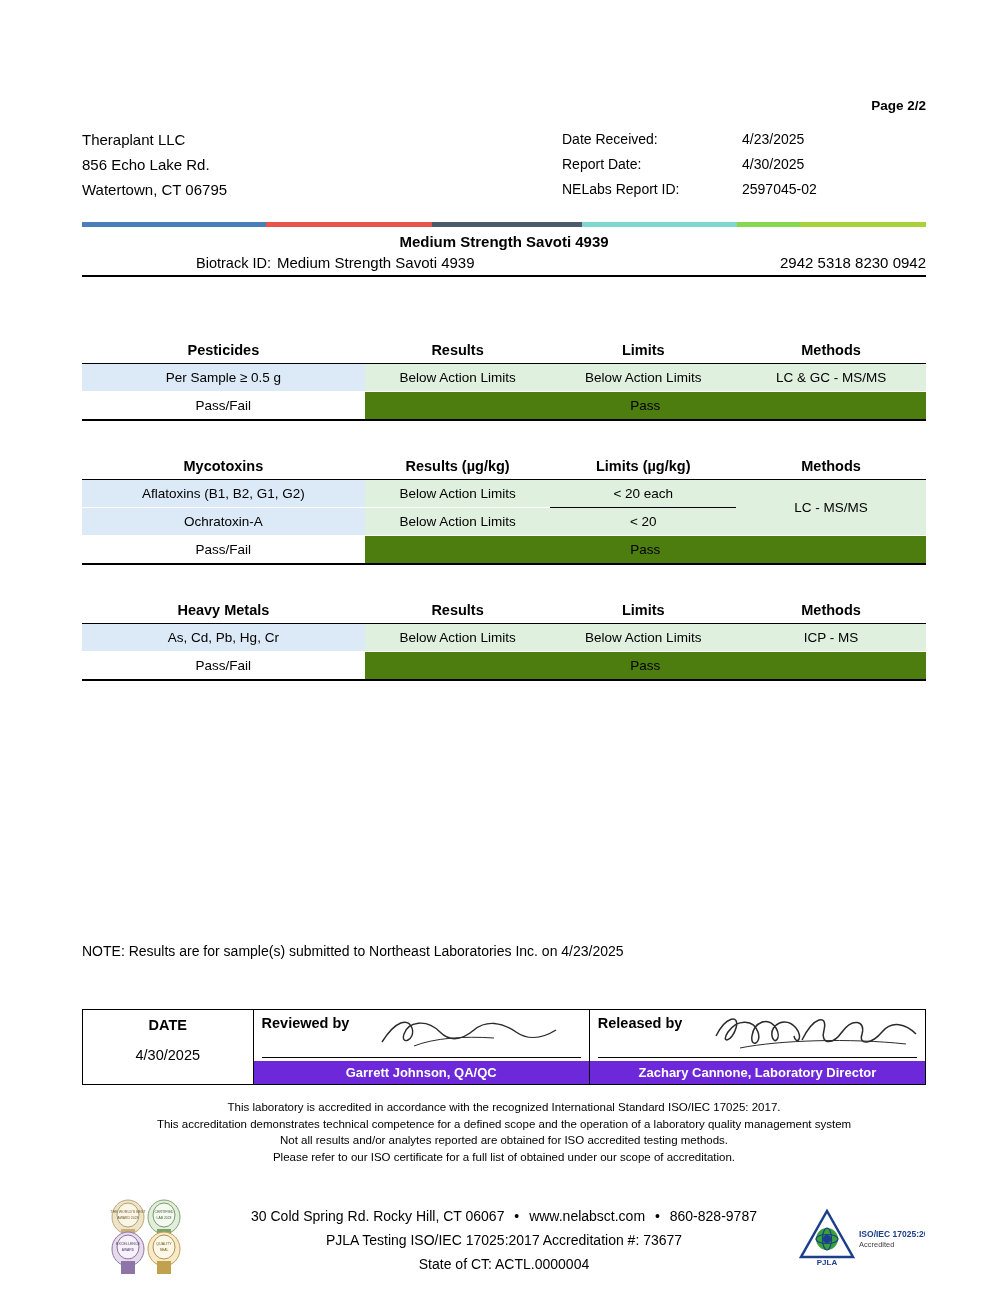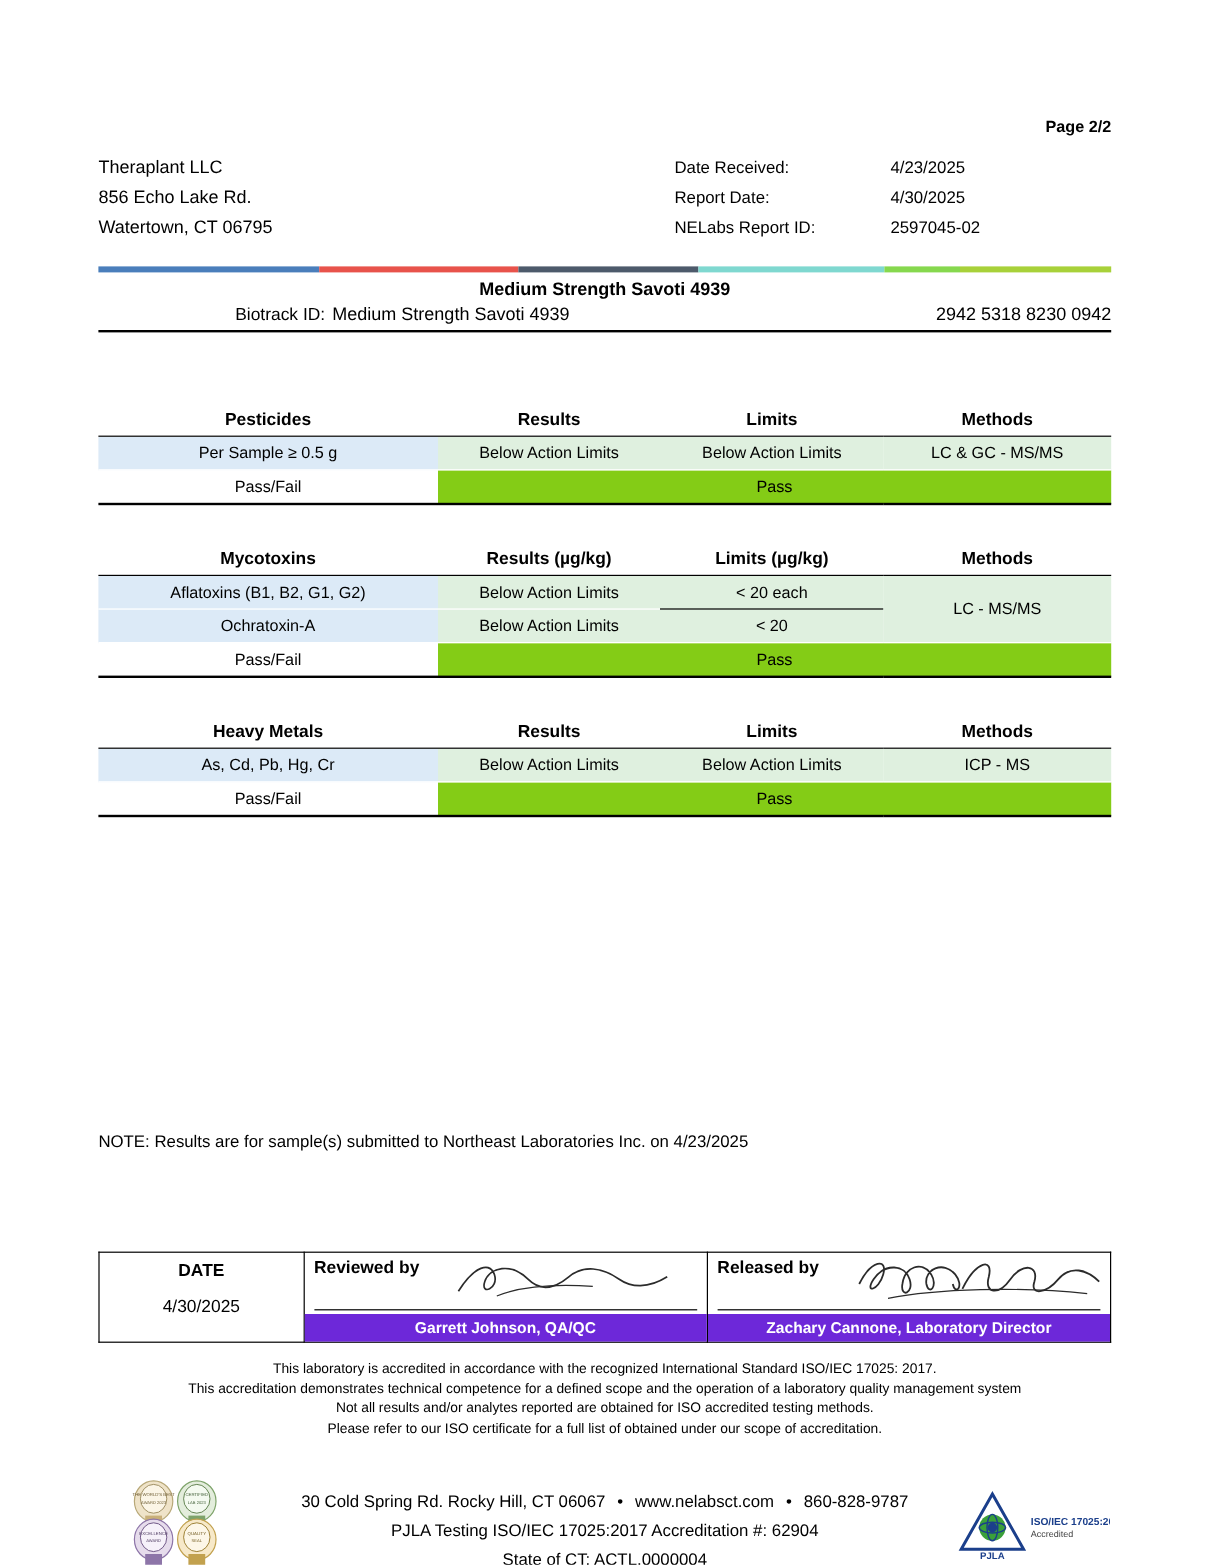--- a/index.html
+++ b/index.html
@@ -102,40 +102,40 @@
   }
   .tbl td {
     text-align: center;
     padding: 4px 0;
     height: 19px;
   }
   .c-analyte { background: #dceaf7; border-bottom: 1px solid #ffffff; }
   .c-res { background: #dff0df; border-bottom: 1px solid #ffffff; }
   .c-lim { background: #dff0df; border-bottom: 1px solid #ffffff; }
   .c-meth { background: #dff0df; border-bottom: 1px solid #ffffff; }
-  .passrow td { background: #84cc16; }
+  .passrow td { background: #4d7c0f; }
   .passrow .pf { background: #ffffff; }
   .tbl .bottomline td {
     border-bottom: 2.5px solid #000;
   }
   .col-1 { width: 33.5%; }
   .col-2 { width: 22%; }
   .col-3 { width: 22%; }
   .col-4 { width: 22.5%; }
   .sub-div { border-bottom: 1px solid #000; }
 
   
   .note {
     text-align: left;
     font-size: 14px;
     margin-top: 262px;
   }
 
   
-  .sig-wrap { margin-top: 84px; border-radius: 19px; }
+  .sig-wrap { margin-top: 50px; border-radius: 19px; }
   .sig-table {
     width: 100%;
     border-collapse: collapse;
     table-layout: fixed;
   }
   .sig-table td {
     border: 1.5px solid #000;
     vertical-align: top;
     position: relative;
   }
@@ -437,21 +437,21 @@
       </svg>
     </div>
     <div class="footer-center">
       <div>
         <span>30 Cold Spring Rd. Rocky Hill, CT 06067</span>
         <span class="dot">•</span>
         <span>www.nelabsct.com</span>
         <span class="dot">•</span>
         <span>860-828-9787</span>
       </div>
-      <div>PJLA Testing ISO/IEC 17025:2017 Accreditation #: 62904</div>
+      <div>PJLA Testing ISO/IEC 17025:2017 Accreditation #: 73677</div>
       <div>State of CT: ACTL.0000004</div>
     </div>
     <div class="footer-right">
       <svg width="128" height="62" viewBox="0 0 128 62">
         <polygon points="30,4 56,50 4,50" fill="none" stroke="#1b3f8b" stroke-width="2.5"></polygon>
         <circle cx="30" cy="32" r="11" fill="#3aa03a"></circle>
         <circle cx="30" cy="32" r="4" fill="#1b3f8b"></circle>
         <ellipse cx="30" cy="32" rx="11" ry="4.5" fill="none" stroke="#1b3f8b" stroke-width="1.2"></ellipse>
         <ellipse cx="30" cy="32" rx="4.5" ry="11" fill="none" stroke="#1b3f8b" stroke-width="1.2"></ellipse>
         <text x="30" y="58" font-size="8" text-anchor="middle" fill="#1b3f8b" font-weight="bold" font-family="'Liberation Sans', sans-serif">PJLA</text>

